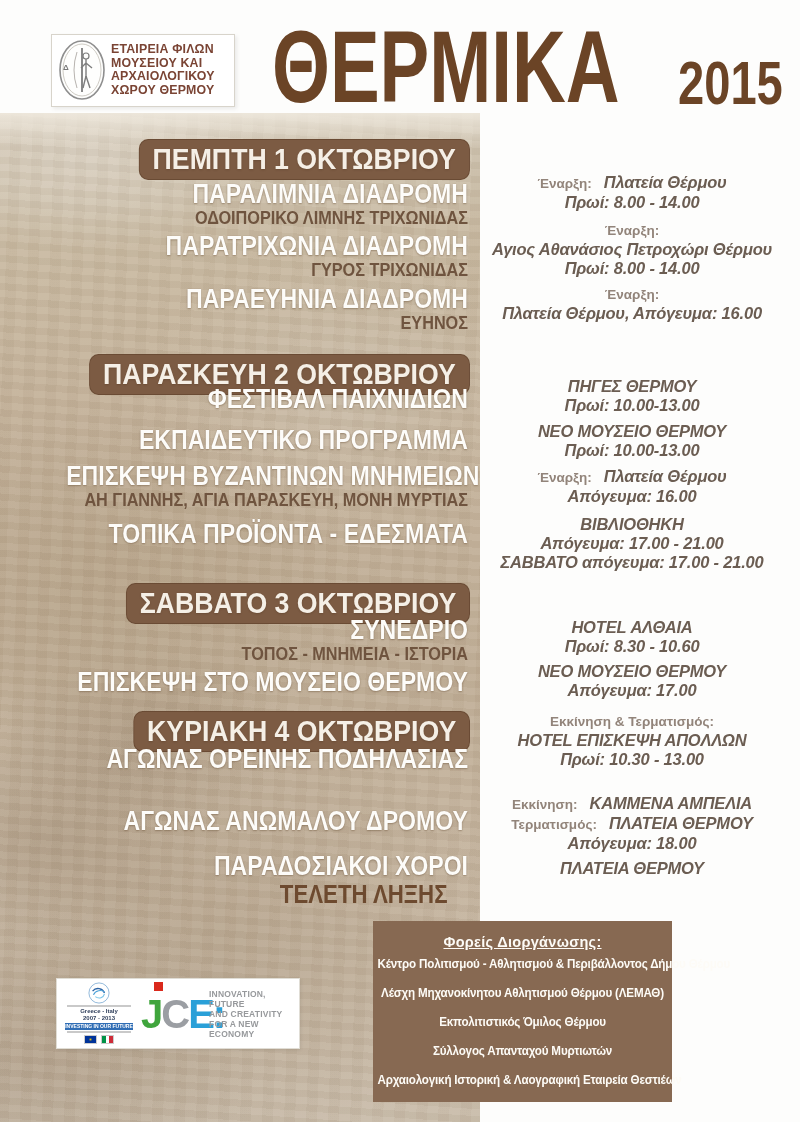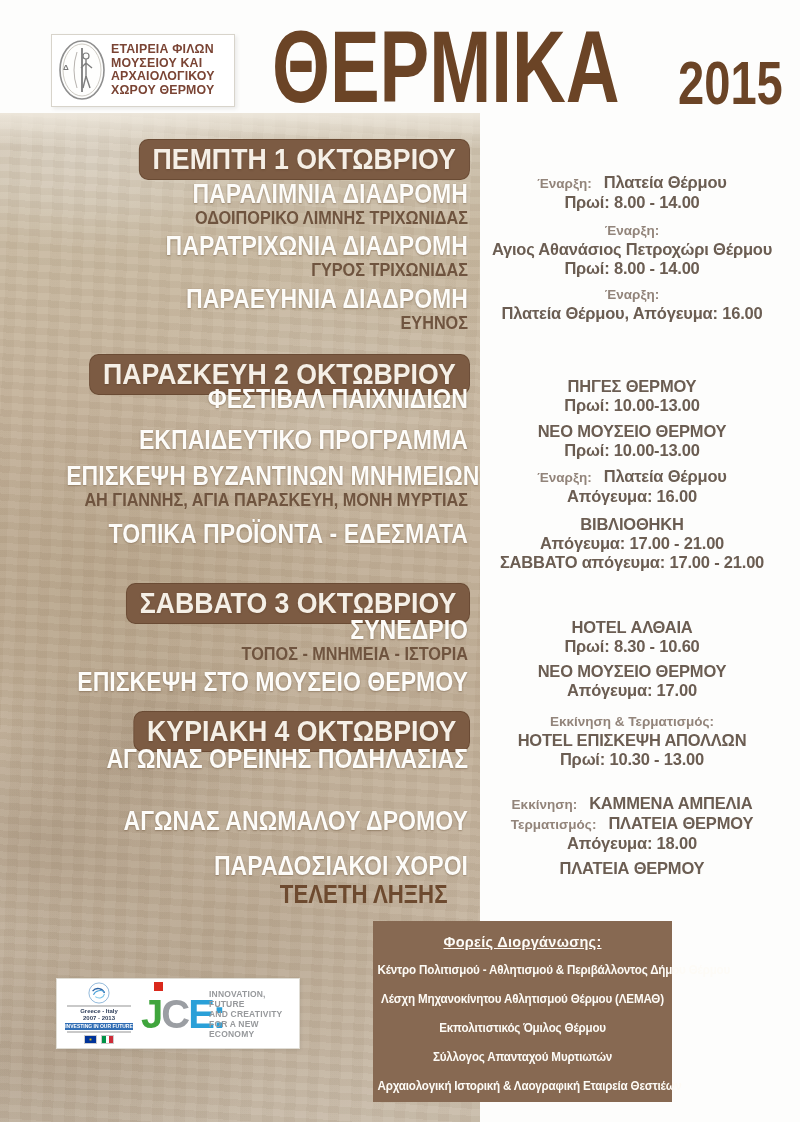--- a/index.html
+++ b/index.html
@@ -45,27 +45,27 @@
     text-shadow:0 1px 2px rgba(104,80,56,.45), 0 0 1px rgba(104,80,56,.4);}
   .ev-s{font-size:19px;line-height:20px;margin-top:1px;font-weight:bold;color:#6f543f;
     transform:scaleX(.855);transform-origin:100% 50%;}
   .ev-s:empty{display:none;}
   .ev-x{font-size:26px;line-height:26px;margin-top:2px;padding-right:24px;font-weight:bold;color:#6d4a2f;
     transform:scaleX(.855);transform-origin:100% 50%;}
   
   .rinfo{position:absolute;left:482px;width:300px;text-align:center;}
   .rline{display:flex;justify-content:center;align-items:baseline;gap:12px;line-height:19px;min-height:19px;white-space:nowrap;}
   .lbl{font-size:13.5px;color:#92847a;font-weight:bold;}
-  .val{font-size:16.5px;color:#6b5d52;font-weight:bold;letter-spacing:-.2px;}
+  .val{font-size:16.5px;color:#6b5d52;font-weight:bold;letter-spacing:-.2px;font-style:italic;}
   .lbl:empty,.val:empty{display:none;}
   
   .org-box{position:absolute;left:373px;top:921px;width:299px;height:181px;background:#876952;
     color:#fdfbf6;text-align:center;}
   .org-title{margin-top:13px;font-size:14.5px;font-weight:bold;text-decoration:underline;letter-spacing:.3px;}
-  .org-items{margin-top:6px;}
+  .org-items{}
   .org-item{line-height:29px;font-size:12px;font-weight:bold;letter-spacing:-.2px;white-space:nowrap;
     transform:scaleX(.97);transform-origin:50% 50%;}
   
   .ice-box{position:absolute;left:56px;top:978px;width:242px;height:69px;background:#fff;
     border:1px solid #e0ddd5;box-shadow:1px 1px 3px rgba(0,0,0,.08);}
   .ice-mini{position:absolute;left:4px;top:2px;width:76px;text-align:center;}
   .ice-swirl{display:block;margin:1px auto 0;}
   .mini-bar{height:2px;background:#c9c9c9;margin:1px 6px;}
   .mini-b{font-size:6px;line-height:7px;font-weight:bold;color:#33425e;}
   .mini-invest{font-size:5px;line-height:7px;font-weight:bold;color:#fff;background:#2f6db5;margin:1px 4px;}

